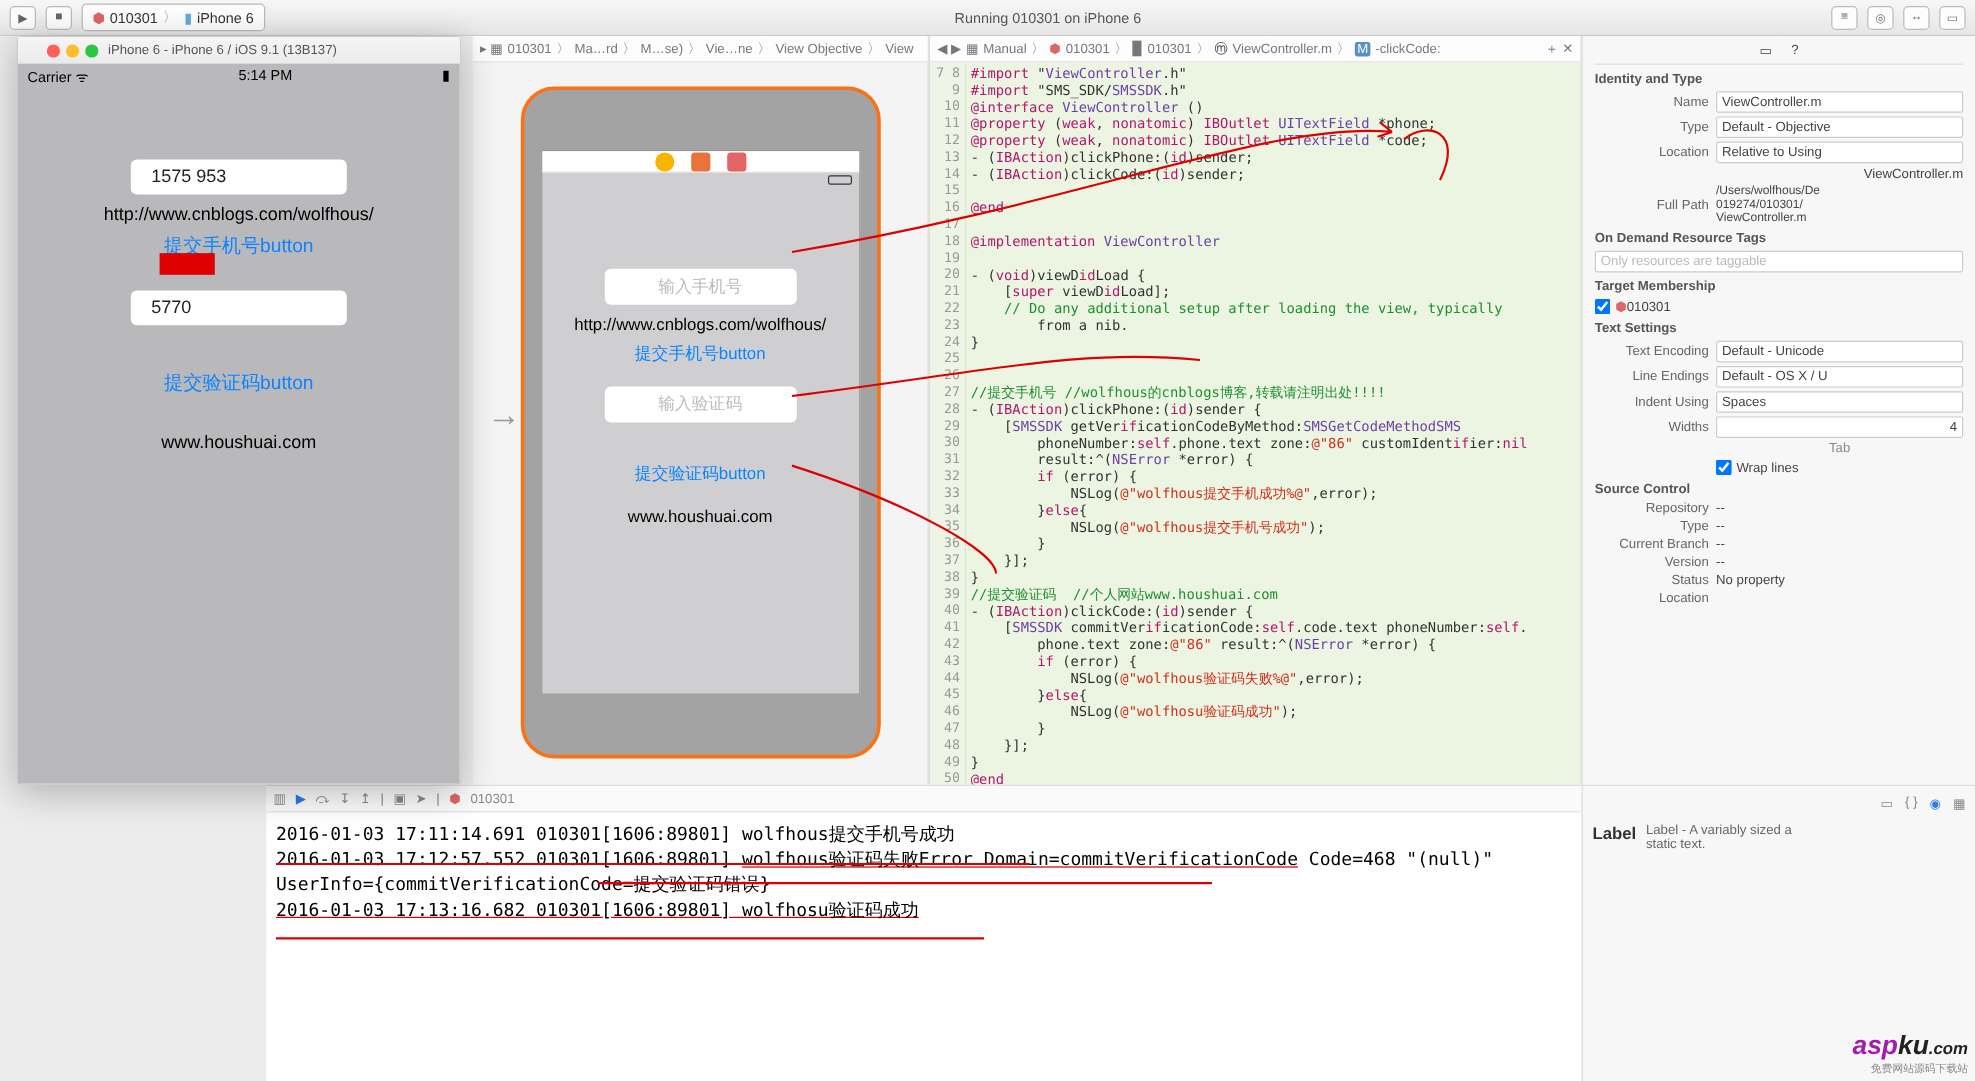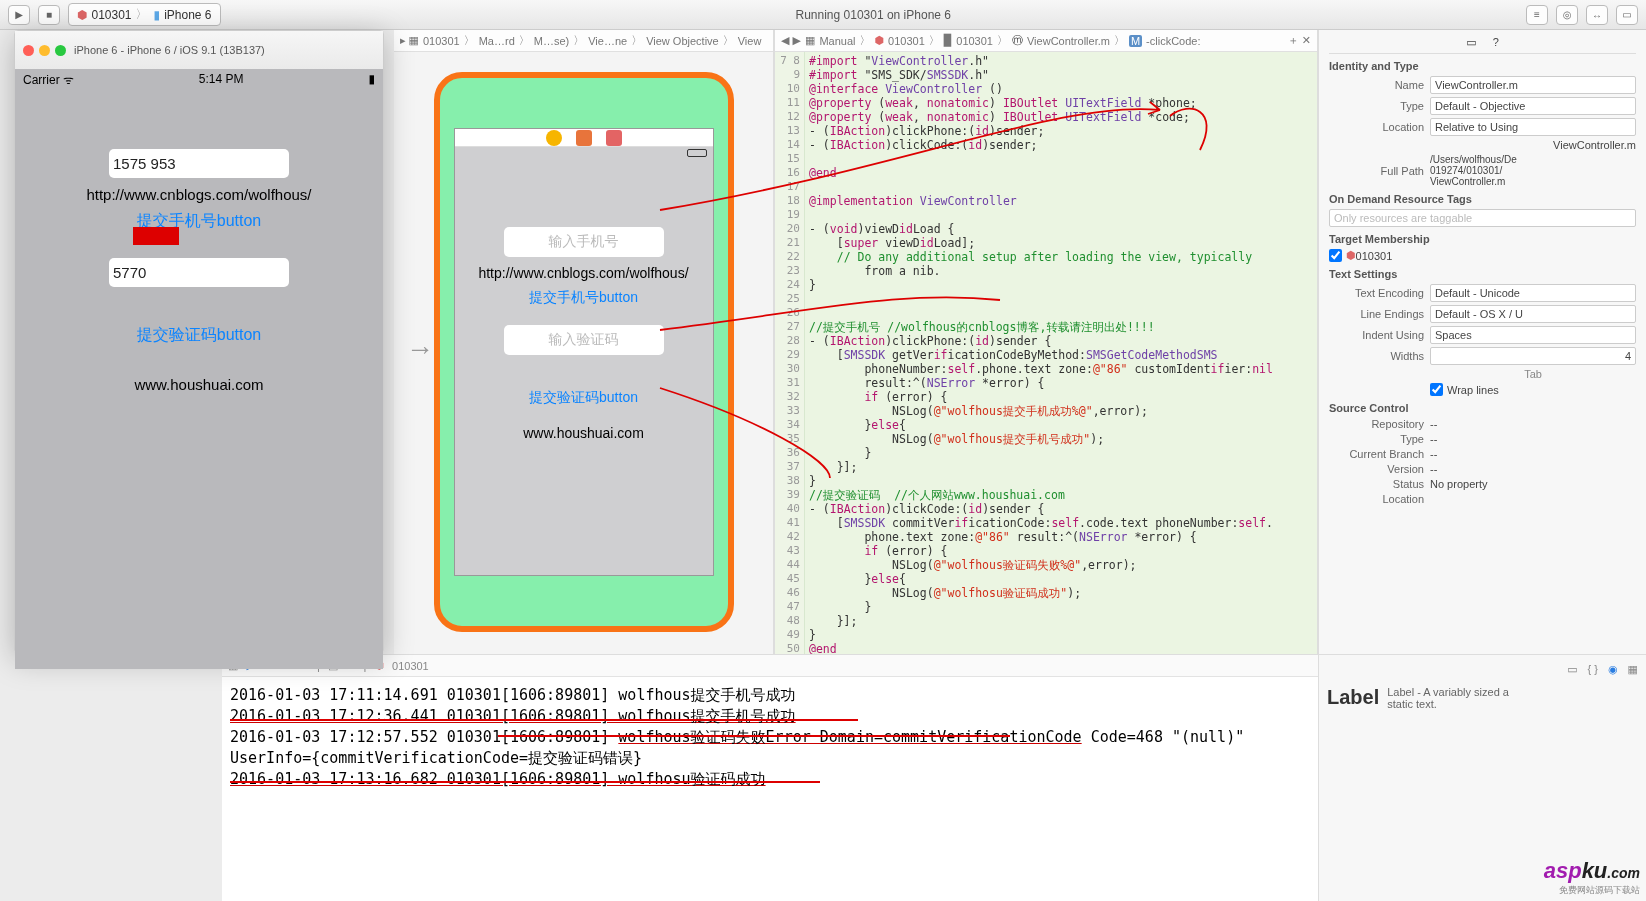--- a/index.html
+++ b/index.html
@@ -2,32 +2,32 @@
 <html><head>
 <meta charset="utf-8">
 <style>
 * { box-sizing: border-box; margin: 0; padding: 0; }
 body { font-family: -apple-system, "Helvetica Neue", Arial, sans-serif; font-size: 11px; background: #ececec; width: 1646px; height: 901px; overflow: hidden; position: relative; color: #333; }
 .toolbar { height: 30px; background: linear-gradient(#f7f7f7,#e6e6e6); border-bottom: 1px solid #ccc; display: flex; align-items: center; padding: 0 8px; gap: 8px; }
 .tb-btn { width: 22px; height: 20px; border: 1px solid #bbb; border-radius: 4px; background: #fdfdfd; display: inline-flex; align-items: center; justify-content: center; font-size: 10px; color: #666; }
 .scheme { display: flex; align-items: center; gap: 4px; background: #fdfdfd; border: 1px solid #bbb; border-radius: 4px; padding: 2px 8px; font-size: 12px;}
 .status { flex: 1; text-align: center; font-size: 12px; color: #555; }
 .simulator { position: absolute; left: 14px; top: 30px; width: 370px; height: 624px; background: #fff; border: 1px solid #ccc; box-shadow: 0 6px 30px rgba(0,0,0,0.25); z-index: 30; border-radius: 4px;}
-.sim-title { height: 38px; background: linear-gradient(#f6f6f6,#eaeaea); display: flex; align-items: center; padding: 0 8px; font-size: 11px; color: #555;}
+.sim-title { height: 22px; background: linear-gradient(#f6f6f6,#eaeaea); display: flex; align-items: center; padding: 0 24px; font-size: 11px; color: #555;}
 .sim-dots { display: flex; gap: 5px; margin-right: 8px;}
 .sim-dots span { width: 11px; height: 11px; border-radius: 50%; }
 .sim-dots .r{background:#ff5f57}.sim-dots .y{background:#febc2e}.sim-dots .g{background:#28c840}
 .sim-body { background: #b9b9bc; height: calc(100% - 22px); position: relative; }
 .sb { height: 20px; display: flex; align-items: center; justify-content: space-between; padding: 0 8px; font-size: 12px; color: #000; }
-.tf { background: #fff; border-radius: 5px; width: 180px; margin: 0 auto; padding: 6px 4px; font-size: 15px; color: #222;}
+.tf { background: #fff; border-radius: 5px; width: 180px; margin: 0 auto; padding: 6px 17px; font-size: 15px; color: #222;}
 .sim-lbl { text-align: center; font-size: 15px; color: #000; margin: 8px 0;}
 .sim-link { text-align: center; font-size: 16px; color: #0b84ff; margin: 8px 0;}
 .ib-pane { position: absolute; left: 394px; top: 30px; width: 380px; height: 624px; background: #f4f4f4; border-right: 1px solid #ddd;}
 .ib-nav { height: 22px; background: #fdfdfd; border-bottom: 1px solid #e0e0e0; display: flex; align-items: center; padding: 0 6px; gap: 4px; font-size: 11px; color: #666;}
-.device { width: 300px; height: 560px; background: #86efac; border: 6px solid #f97316; border-radius: 28px; margin: 20px auto 0; padding: 50px 14px; position: relative;}
+.device { width: 300px; height: 560px; background: #a3a3a3; border: 3px solid #f97316; border-radius: 28px; margin: 20px auto 0; padding: 50px 14px; position: relative;}
 .screen { width: 100%; height: 100%; background: #cfcfd1; border: 1px solid #999; position: relative;}
 .yellow-dot,.orange-cube,.red-box{display:inline-block;width:16px;height:16px;border-radius:50%;}
 .yellow-dot{background:#f7b500}.orange-cube{background:#e8743b;border-radius:3px}.red-box{background:#e36464;border-radius:3px}
 .screen-bar{height:18px;display:flex;align-items:center;justify-content:center;gap:14px;background:#fff;border-bottom:1px solid #ddd}
 .ph-tf { background:#fff;border-radius:5px;width:160px;margin:18px auto 6px;padding:6px;text-align:center;color:#bbb;font-size:14px;}
 .arrow-right { position:absolute; left:406px; top:330px; font-size:28px; color:#999; z-index:5;}
 .code-pane { position: absolute; left: 774px; top: 30px; width: 544px; height: 624px; background: #ebf5e2; border-left:1px solid #ddd; border-right:1px solid #ddd; display:flex; overflow:hidden;}
 .jump-bar { height: 22px; background: #fdfdfd; border-bottom: 1px solid #e0e0e0; display:flex; align-items:center; gap:4px; padding:0 6px; font-size:11px; color:#666; width:100%; position:absolute; top:0;}
 .gutter { width:30px; background:#eef5e6; text-align:right; padding:24px 4px 0 0; font-size:11px; color:#999; font-family:Menlo,monospace; line-height:14px; border-right:1px solid #d8e8cf;}
 .code { padding:24px 6px 0 4px; font-family:Menlo,monospace; font-size:11.5px; line-height:14px; white-space:pre; color:#333; flex:1;}
@@ -35,21 +35,21 @@
 .inspector { position: absolute; right:0; top:30px; width:328px; height:624px; background:#f7f7f7; border-left:1px solid #ddd; padding:6px 10px; font-size:11px; color:#444; overflow:hidden;}
 .ins-head { font-weight:600; margin:6px 0 4px; color:#555;}
 .ins-row { display:flex; align-items:center; margin:3px 0;}
 .ins-row label{ width:95px; text-align:right; margin-right:6px; color:#666;}
 .ins-field { flex:1; background:#fff; border:1px solid #ccc; padding:2px 4px; border-radius:2px; white-space:nowrap; overflow:hidden; text-overflow:ellipsis;}
 .console { position:absolute; left:222px; right:328px; top:654px; bottom:0; background:#fff; border-top:1px solid #ddd;}
 .console-bar { height:22px; background:#fafafa; border-bottom:1px solid #e3e3e3; display:flex; align-items:center; padding:0 6px; gap:8px; color:#888;}
 .console-body { padding:8px; font-family:Menlo,monospace; font-size:15px; line-height:21px; white-space:pre-wrap; color:#000;}
 .console-body .ul { text-decoration: underline; text-decoration-color:#c00;}
 .lib-pane { position:absolute; right:0; top:654px; width:328px; bottom:0; background:#f7f7f7; border-left:1px solid #ddd; border-top:1px solid #ddd; padding:8px; font-size:11px;}
-.lib-title { font-size:20px; font-weight:600; color:#333;}
+.lib-title { font-size:14px; font-weight:600; color:#333;}
 .watermark { position:absolute; right:6px; bottom:4px; font-size:22px; font-weight:800; font-style:italic; }
 .watermark .a{color:#a21caf}.watermark .k{color:#222}
 .red-arrow { position:absolute; stroke:#d00; stroke-width:1.8; fill:none; z-index:50; pointer-events:none;}
 .folder-icon{color:#5da9e8}
 .check{margin-right:4px}
 .tri{color:#999;margin-right:2px}
 .small-nav span{color:#777}
 </style>
 </head>
 <body>
@@ -352,21 +352,20 @@
     <span>↧</span>
     <span>↥</span>
     <span>|</span>
     <span>▣</span>
     <span>➤</span>
     <span>|</span>
     <span style="color:#d66">⬢</span>
       <span>010301</span>
   </div>
   <div class="console-body" id="console-body">2016-01-03 17:11:14.691 010301[1606:89801] wolfhous提交手机号成功
-<span class="ul">2016-01-03 17:12:36.441 010301[1606:89801] wolfhous提交手机号成功</span>
 2016-01-03 17:12:57.552 010301[1606:89801] <span class="ul">wolfhous验证码失败Error Domain=commitVerificationCode</span> Code=468 "(null)" UserInfo={commitVerificationCode=提交验证码错误}
 <span class="ul">2016-01-03 17:13:16.682 010301[1606:89801] wolfhosu验证码成功</span></div>
 </div>
 
 <div class="lib-pane">
   <div style="display:flex;justify-content:flex-end;gap:10px;color:#888">
     <span>▭</span>
     <span>{ }</span>
     <span style="color:#2a7de1">◉</span>
     <span>▦</span>

